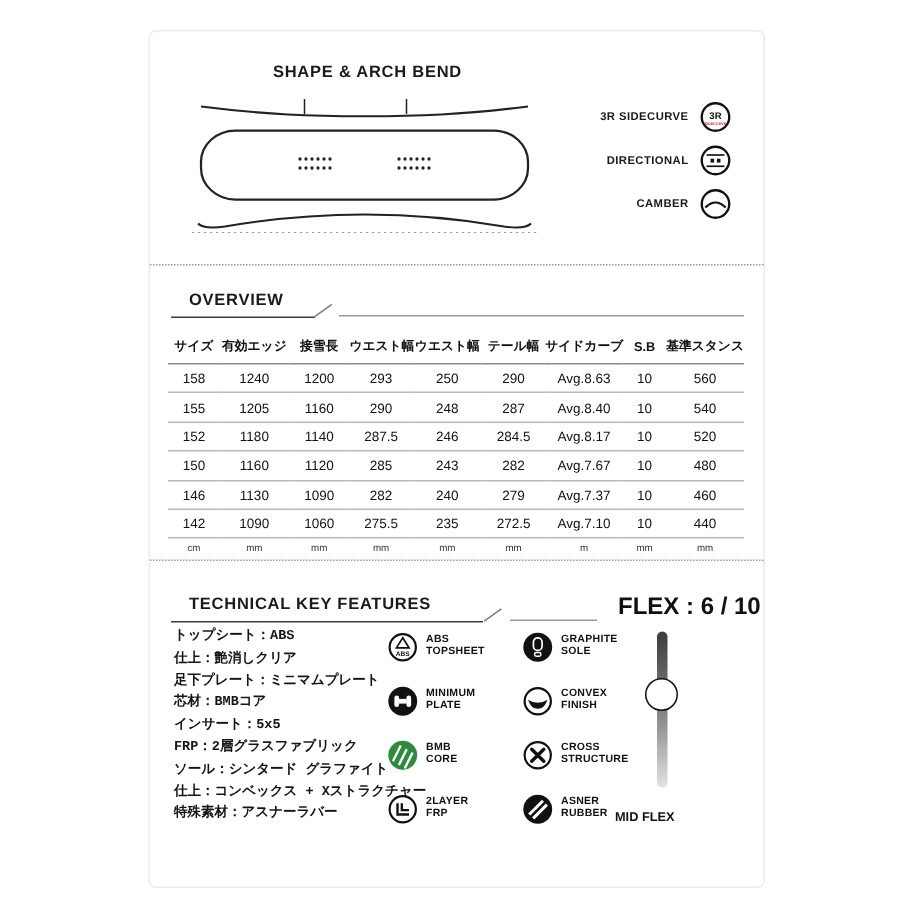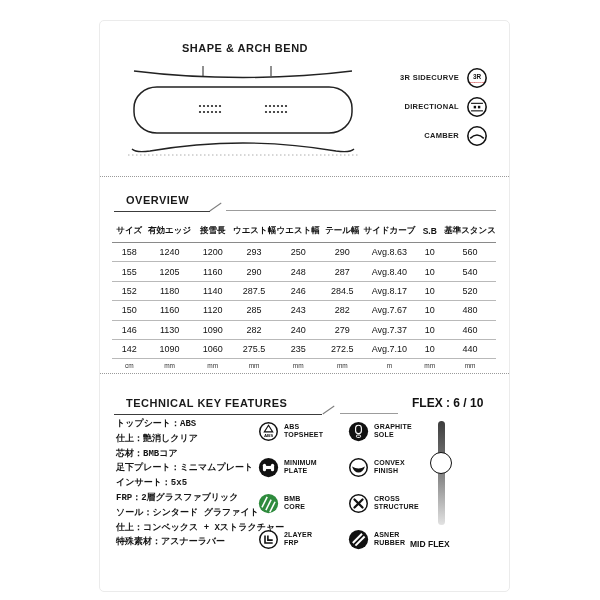--- a/index.html
+++ b/index.html
@@ -53,21 +53,21 @@
   .spec-list{left:16px;top:396px;margin:0;padding:0;list-style:none;font-family:Liberation Mono, monospace;}
   .spec-list li{font-size:9px;font-weight:700;line-height:14.8px;color:#151515;white-space:nowrap;}
   .feature-grid{
     left:158px;top:392px;width:180px;
     display:grid;grid-template-columns:90px 90px;grid-auto-rows:36px;
   }
   .feature{display:flex;align-items:center;gap:5px;}
   .feature .icon-wrap{width:21px;height:21px;flex:0 0 21px;}
   .feature .flabel{font-size:7px;font-weight:700;line-height:8px;letter-spacing:.2px;color:#111;}
 
-  .flex-label{left:312px;top:375px;width:62px;text-align:center;font-size:12px;font-weight:700;color:#111;white-space:nowrap;}
+  .flex-label{left:312px;top:375px;width:62px;text-align:center;font-size:16px;font-weight:700;color:#111;white-space:nowrap;}
   .flex-bar{
     left:338px;top:400px;width:7px;height:104px;border-radius:4px;
     background:linear-gradient(#3d3d3d,#8a8a8a 55%,#e2e2e2);
   }
   .flex-knob{
     position:absolute;width:22px;height:22px;border-radius:50%;
     background:#fff;border:1.5px solid #111;left:330px;box-sizing:border-box;
   }
   .flex-footer{left:310px;top:518px;width:66px;text-align:left;font-size:8.5px;font-weight:700;color:#111;white-space:nowrap;}
 </style>
@@ -272,22 +272,22 @@
     <span class="t">TECHNICAL KEY FEATURES</span>
     <span class="rule-dark" style="left:0;width:208px;"></span>
     <span class="rule-slash" style="left:214px;"></span>
     <span class="rule-light" style="left:226px;right:0;"></span>
   </div>
   <div class="abs flex-label">FLEX : 6 / 10</div>
 
   <ul class="abs spec-list" id="spec-list">
       <li>トップシート：ABS</li>
       <li>仕上：艶消しクリア</li>
+      <li>足下プレート：ミニマムプレート</li>
       <li>芯材：BMBコア</li>
-      <li>足下プレート：ミニマムプレート</li>
       <li>インサート：5x5</li>
       <li>FRP：2層グラスファブリック</li>
       <li>ソール：シンタード グラファイト</li>
       <li>仕上：コンベックス + Xストラクチャー</li>
       <li>特殊素材：アスナーラバー</li>
     </ul>
 
   <div class="abs feature-grid" id="feature-grid">
       <div class="feature">
         <span class="icon-wrap">

